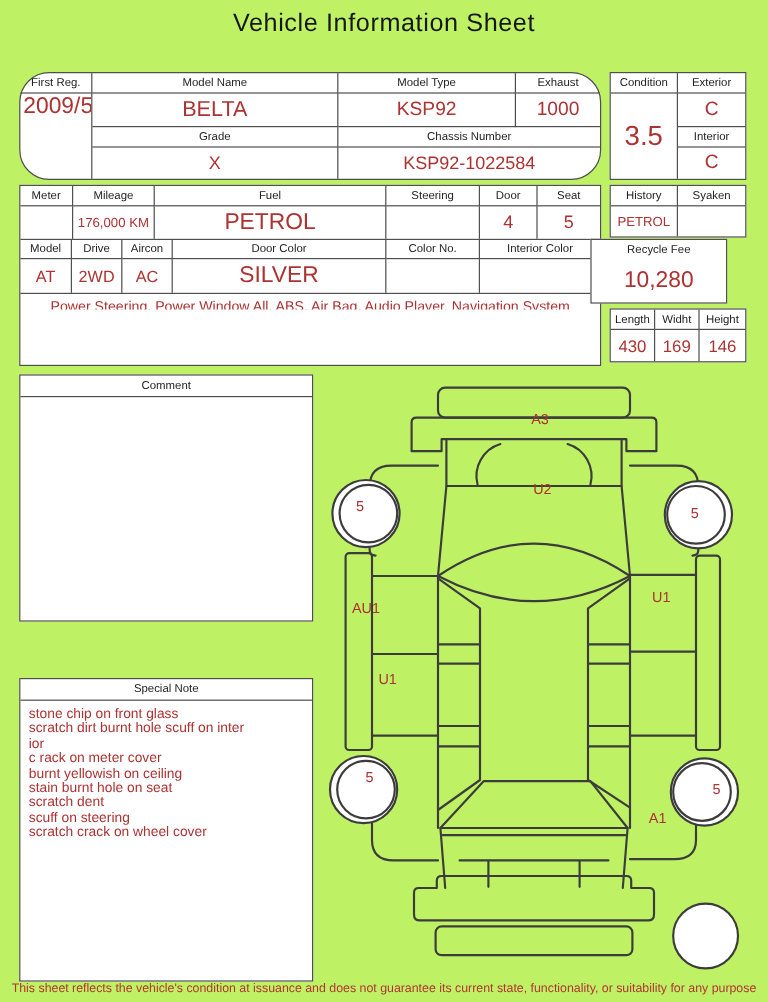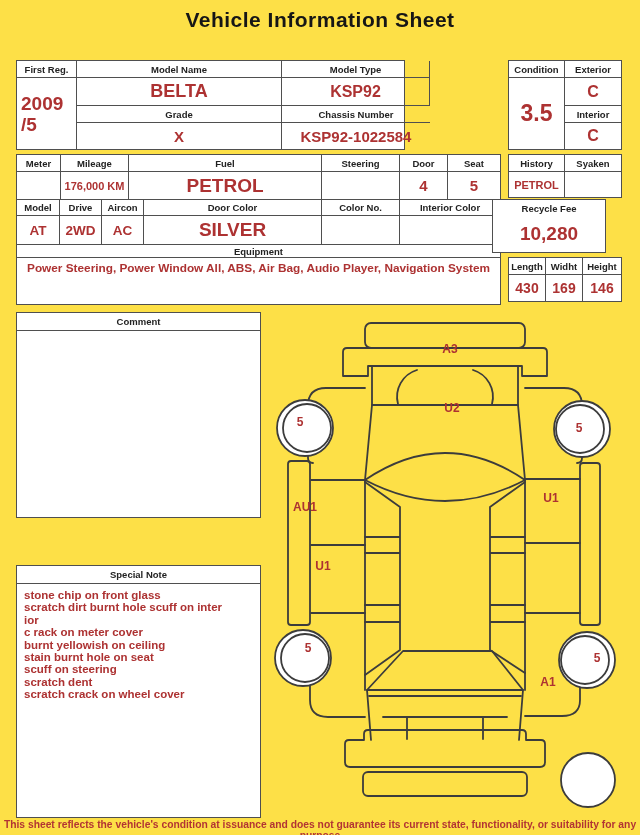--- a/index.html
+++ b/index.html
@@ -1,49 +1,49 @@
 <!DOCTYPE html>
 <html><head>
 <meta charset="utf-8">
 <style>
   html,body{margin:0;padding:0;background:#ffffff;}
   body{width:640px;height:835px;position:relative;font-family:"Liberation Sans",sans-serif;-webkit-font-smoothing:antialiased;}
-  .sheet{position:absolute;inset:0;background:#fde047;font-weight:bold;}
+  .sheet{position:absolute;inset:0;background:#bef264;}
   .title{position:absolute;top:8px;left:0;width:640px;text-align:center;font-size:21px;letter-spacing:.5px;color:#161616;}
   .box{position:absolute;border:1px solid #4f4f4f;box-sizing:border-box;background:#fff;}
   .grid{display:grid;width:100%;height:100%;}
   .cell{display:flex;align-items:center;justify-content:center;box-sizing:border-box;overflow:hidden;}
   .hd{font-size:9.5px;color:#222;}
   .val{color:#ad3232;}
   .br{border-right:1px solid #4f4f4f;}
   .bb{border-bottom:1px solid #4f4f4f;}
   .v11{font-size:11px;}
   .v13{font-size:13.5px;}
   .v14{font-size:14px;}
   .v15{font-size:15px;}
   .v16{font-size:16px;}
   .v18{font-size:18px;}
   .v19{font-size:19px;}
   .v23{font-size:23px;}
-  .stack{flex-direction:column;align-items:flex-start;justify-content:center;padding-left:4px;line-height:21px;}
+  .stack{flex-direction:row;align-items:flex-start;justify-content:center;padding-left:4px;line-height:21px;}
   .rowgroup{box-sizing:border-box;}
   .equip-val{align-items:flex-start;padding-top:3px;font-size:11.8px;}
   .panel-head{height:18px;border-bottom:1px solid #4f4f4f;display:flex;align-items:center;justify-content:center;font-size:9.5px;color:#222;box-sizing:border-box;}
   .note-body{padding:5px 7px;color:#ad3232;font-size:11.5px;line-height:12.4px;}
   .footer{position:absolute;top:819px;left:0;width:640px;text-align:center;color:#b23434;font-size:10.3px;}
   svg text{font-family:"Liberation Sans",sans-serif;font-size:12px;fill:#ad3232;text-anchor:middle;}
 </style>
 </head>
 <body>
 
 <div class="sheet">
 
   <div class="title">Vehicle Information Sheet</div>
 
-  <div class="box" style="left:16px;top:60px;width:389px;height:90px;">
+  <div class="box" style="left:16px;top:60px;width:485px;height:90px;border-radius:25px;">
     <div class="grid" style="grid-template-columns:60px 205px 148px 1fr;grid-template-rows:17px 28px 17px 1fr;">
       <div class="cell hd br bb" style="grid-area:1/1/2/2;">First Reg.</div>
       <div class="cell hd br bb" style="grid-area:1/2/2/3;">Model Name</div>
       <div class="cell hd br bb" style="grid-area:1/3/2/4;">Model Type</div>
       <div class="cell hd bb" style="grid-area:1/4/2/5;">Exhaust</div>
 
       <div class="cell val v19 br stack" style="grid-area:2/1/5/2;">
         <span>2009</span>
         <span>/5</span>
       </div>
@@ -97,21 +97,20 @@
         <div class="cell val v13 br">AT</div>
         <div class="cell val v13 br">2WD</div>
         <div class="cell val v13 br">AC</div>
         <div class="cell val v19 br">SILVER</div>
         <div class="cell val v13 br"></div>
         <div class="cell val v13"></div>
       </div>
     </div>
     <div class="rowgroup" style="height:59px;">
       <div class="grid" style="grid-template-rows:13px 1fr;">
-        <div class="cell hd bb">Equipment</div>
         <div class="cell val equip-val">Power Steering, Power Window  All, ABS, Air Bag, Audio Player, Navigation System</div>
       </div>
     </div>
   </div>
 
   <div class="box" style="left:508px;top:154px;width:114px;height:44px;">
     <div class="grid" style="grid-template-columns:56px 1fr;grid-template-rows:17px 1fr;">
       <div class="cell hd br bb">History</div>
       <div class="cell hd bb">Syaken</div>
       <div class="cell val v11 br">PETROL</div>
@@ -144,22 +143,22 @@
 
   <div class="box" style="left:16px;top:565px;width:245px;height:253px;">
     <div class="panel-head">Special Note</div>
     <div class="note-body">
       <div>stone chip on front glass</div>
       <div>scratch dirt burnt hole scuff on inter</div>
       <div>ior</div>
       <div>c rack on meter cover</div>
       <div>burnt yellowish on ceiling</div>
       <div>stain burnt hole on seat</div>
+      <div>scratch dent</div>
       <div>scuff on steering</div>
-      <div>scratch dent</div>
       <div>scratch crack on wheel cover</div>
     </div>
   </div>
 
   <svg style="position:absolute;left:270px;top:310px;" width="370" height="525" viewBox="0 0 370 525">
     <g stroke="#3c3c3c" stroke-width="1.8" fill="none" stroke-linejoin="round" stroke-linecap="round">
       <rect x="95" y="13" width="160" height="25" rx="6"></rect>
       <path d="M73 66 V42 Q73 38 77 38 H273 Q277 38 277 42 V66 H252 V56 H98 V66 Z"></path>
       <path d="M102 56 V95 M248 56 V95 M102 95 H248"></path>
       <path d="M147 60 A28 28 0 0 0 128 94"></path>

